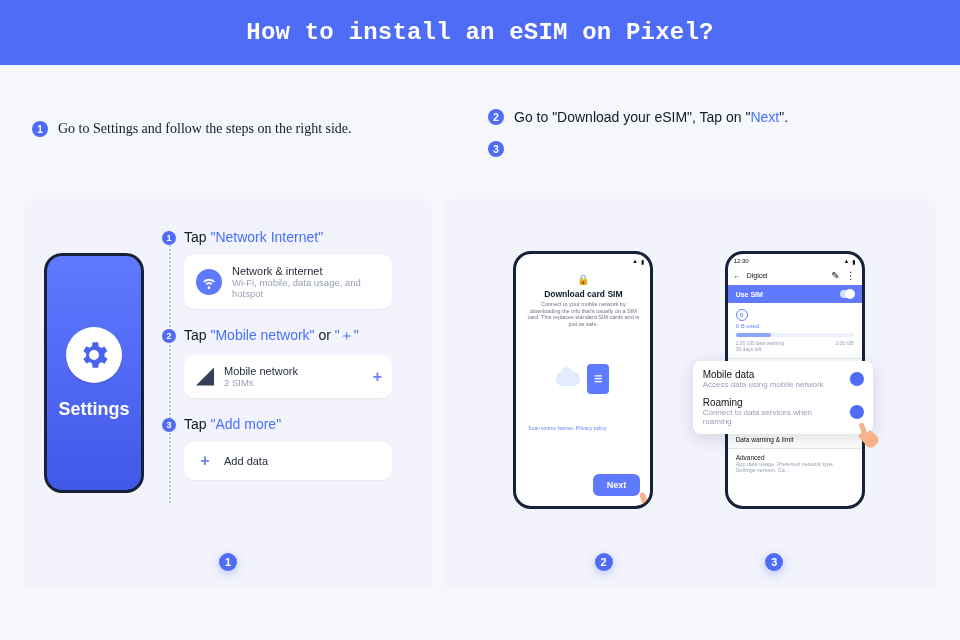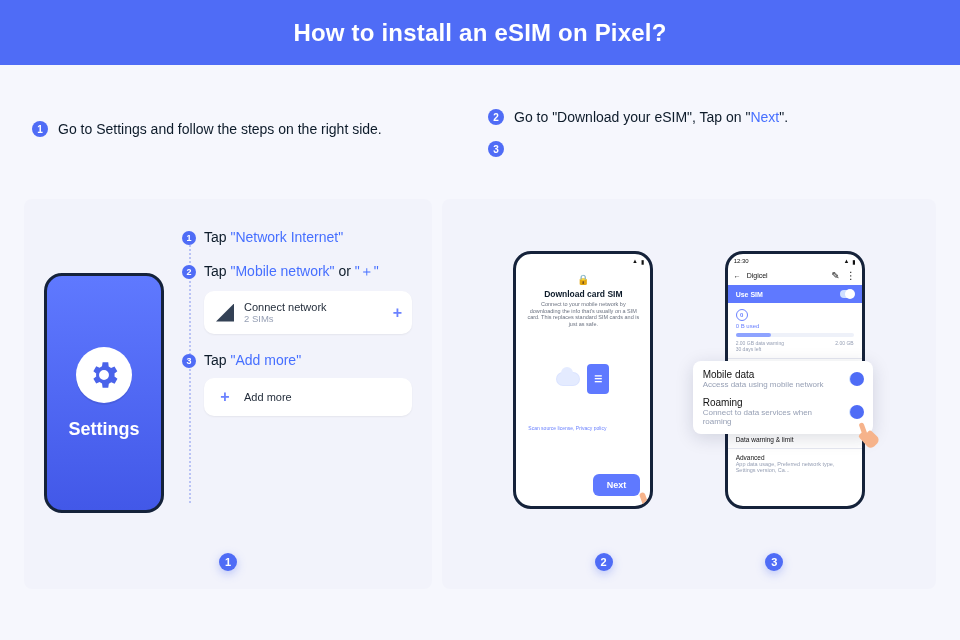--- a/index.html
+++ b/index.html
@@ -29,20 +29,21 @@
     display:flex;
     align-items:center;
     justify-content:center;
   }
   .hero h1{
     margin:0;
     color:#fff;
     font-weight:600;
     font-size:24px;
     letter-spacing:.2px;
+    font-family:Liberation Mono, monospace;
   }
 
   .sheet{
     background:var(--bg);
     height:575px;
     padding:26px 24px 18px 24px;
   }
 
   
   .intro{
@@ -94,26 +95,26 @@
   .panel.right{flex:1;}
 
   
   .settingsWrap{
     display:flex;
     height:100%;
     padding:30px 20px 20px 20px;
     gap:18px;
   }
   .settingsPhone{
-    width:120px;height:240px;
+    width:100px;height:240px;
     border:3px solid #15223a;
     border-radius:18px;
     background:linear-gradient(180deg,#5f79ff,#4258e8);
     display:flex;flex-direction:column;align-items:center;justify-content:center;
-    margin-top:44px;
+    margin-top:24px;
   }
   .gear{
     width:56px;height:56px;border-radius:50%;
     background:#fff;color:#4a63ea;
     display:flex;align-items:center;justify-content:center;
     font-size:36px;
     box-shadow:0 2px 0 rgba(0,0,0,.08);
   }
   .settingsPhone .label{
     margin-top:16px;color:#fff;font-weight:700;font-size:18px;
@@ -289,21 +290,21 @@
 
 <header class="hero">
   <h1>How to install an eSIM on Pixel?</h1>
 </header>
 
 <main class="sheet">
 
   <div class="intro">
     <div class="left">
       <span class="num">1</span>
-      <span style="font-size:14px;">Go to Settings and follow the steps on the right side.</span>
+      <span style="font-size:14px;font-family:Liberation Serif, serif;">Go to Settings and follow the steps on the right side.</span>
     </div>
     <div class="right">
       <div class="stepline">
         <span class="num">2</span>
         <span>
           <span>Go to "Download your eSIM", Tap on "</span><span class="link">Next</span><span>".</span>
         </span>
       </div>
       <div class="stepline">
         <span class="num">3</span>
@@ -322,43 +323,54 @@
               </svg>
           </div>
           <div class="label">Settings</div>
         </div>
 
         <div class="steps">
 
           <div class="item">
             <span class="num">1</span>
             <div class="title"><span>Tap </span><span class="link">"Network Internet"</span></div>
+            <div class="card">
+              <span class="wifiIcon">
+                <svg viewBox="0 0 24 24" width="16" height="16" fill="#fff">
+                    <path d="M12 18.5a2 2 0 1 0 2 2 2 2 0 0 0-2-2ZM3 10.8l2.1 2.1A9 9 0 0 1 12 10a9 9 0 0 1 6.9 2.9L21 10.8A12 12 0 0 0 12 7 12 12 0 0 0 3 10.8Zm3.7 3.7 2.1 2.1A4 4 0 0 1 12 15a4 4 0 0 1 3.2 1.6l2.1-2.1A7 7 0 0 0 12 12a7 7 0 0 0-5.3 2.5Z"></path>
+                  </svg>
+              </span>
+              <div>
+                <div>Network &amp; internet</div>
+                <div class="sub">Wi-Fi, mobile, data usage, and hotspot</div>
+              </div>
+            </div>
           </div>
 
           <div class="item">
             <span class="num">2</span>
             <div class="title">
               <span>Tap </span><span class="link">"Mobile network"</span><span> or </span><span class="link">"＋"</span>
             </div>
             <div class="card">
               <span class="sigIcon"></span>
               <div>
-                <div>Connect network</div>
+                <div>Mobile network</div>
                 <div class="sub">2 SIMs</div>
               </div>
               <span class="plusEnd">+</span>
             </div>
           </div>
 
           <div class="item">
             <span class="num">3</span>
             <div class="title"><span>Tap </span><span class="link">"Add more"</span></div>
             <div class="card">
               <span class="plusLead">+</span>
-              <div>Add more</div>
+              <div>Add data</div>
             </div>
           </div>
         </div>
       </div>
       <div class="badge-row">
         <span class="badge">1</span>
       </div>
     </section>
 
     <section class="panel right">

